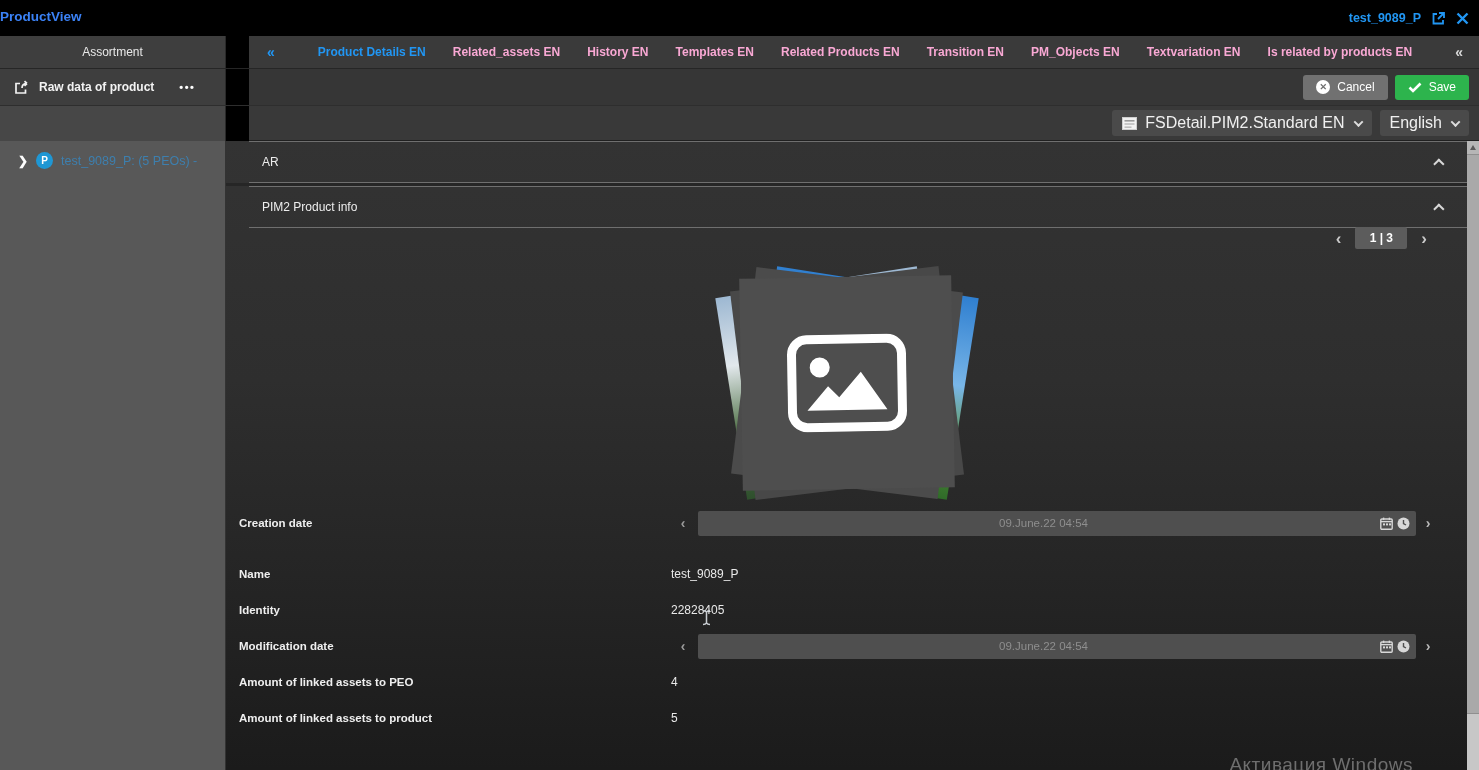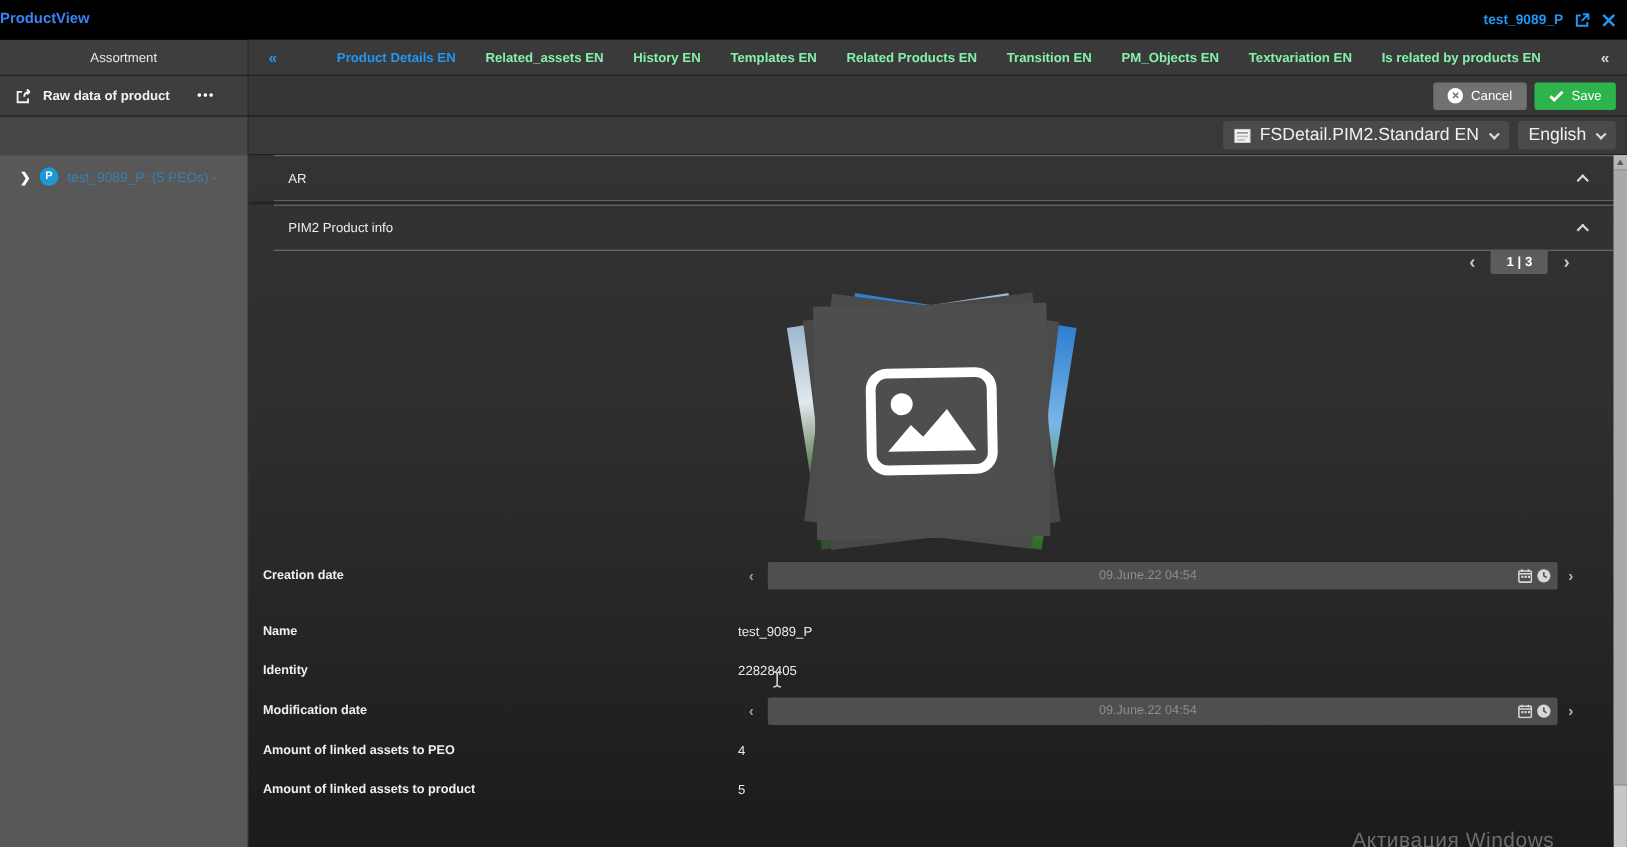--- a/index.html
+++ b/index.html
@@ -10,33 +10,33 @@
   
   .topbar { height:36px; background:#000; position:relative; flex:0 0 auto; }
   .topbar-title { position:absolute; left:0; right:0; top:9px; text-align:left;
                   color:#3b82f6; font-size:13.5px; font-weight:bold; }
   .topbar-right { position:absolute; right:10px; top:0; height:36px;
                   display:flex; align-items:center; gap:10px; }
   .topbar-ref { color:#2196f3; font-size:12.5px; font-weight:bold; }
   .icon-btn { display:inline-flex; align-items:center; justify-content:center; cursor:pointer; }
 
   
-  .row { display:flex; flex:0 0 auto; }
+  .row { display:flex; flex:0 0 auto;gap:23px; }
   .side-cell { width:226px; flex:0 0 226px; border-right:1px solid #2a2a2a; }
   .main-cell { flex:1; position:relative; }
 
   
   .row2 { height:33px; border-bottom:1px solid #262626; }
   .assort { background:#3e3e3e; display:flex; align-items:center; justify-content:center;
             color:#e8e8e8; font-size:12px; }
   .tabbar { background:#3a3a3a; display:flex; align-items:center; }
   .tab-collapse { color:#2196f3; font-size:14px; font-weight:bold; padding:0 0 0 18px; cursor:pointer; }
   .tab-collapse.right { color:#d8d8d8; padding:0 16px 0 0; }
   .tabs { flex:1; display:flex; justify-content:center; gap:27px; }
-  .tab { color:#86efac; font-size:12px; font-weight:bold; cursor:pointer; white-space:nowrap; }
+  .tab { color:#f9a8d4; font-size:12px; font-weight:bold; cursor:pointer; white-space:nowrap; }
   .tab.active { color:#2196f3; }
 
   
   .row3 { height:37px; border-bottom:1px solid #2e2e2e; }
   .rawdata { background:#3e3e3e; display:flex; align-items:center; padding-left:14px; gap:9px; }
   .rawdata-label { color:#f2f2f2; font-size:12px; font-weight:600; }
   .rawdata-dots { color:#ffffff; font-size:11px; letter-spacing:1.5px; margin-left:16px;
                   font-weight:bold; cursor:pointer; }
   .toolbar { background:#363636; display:flex; align-items:center; justify-content:flex-end;
              gap:7px; padding-right:10px; }

